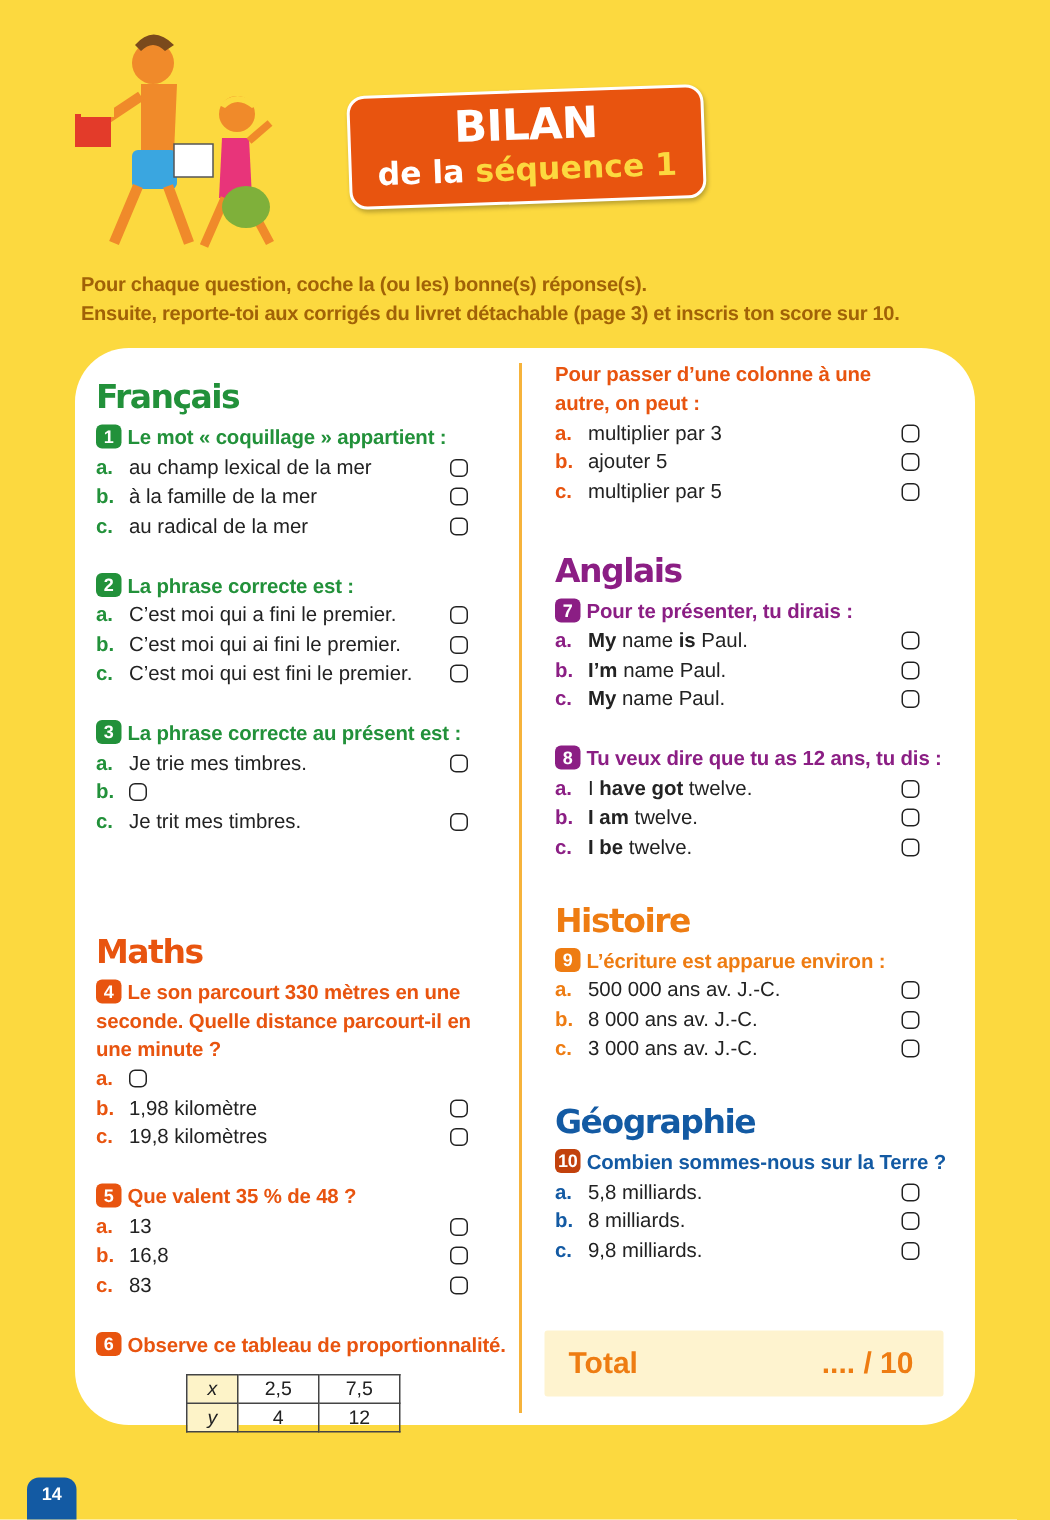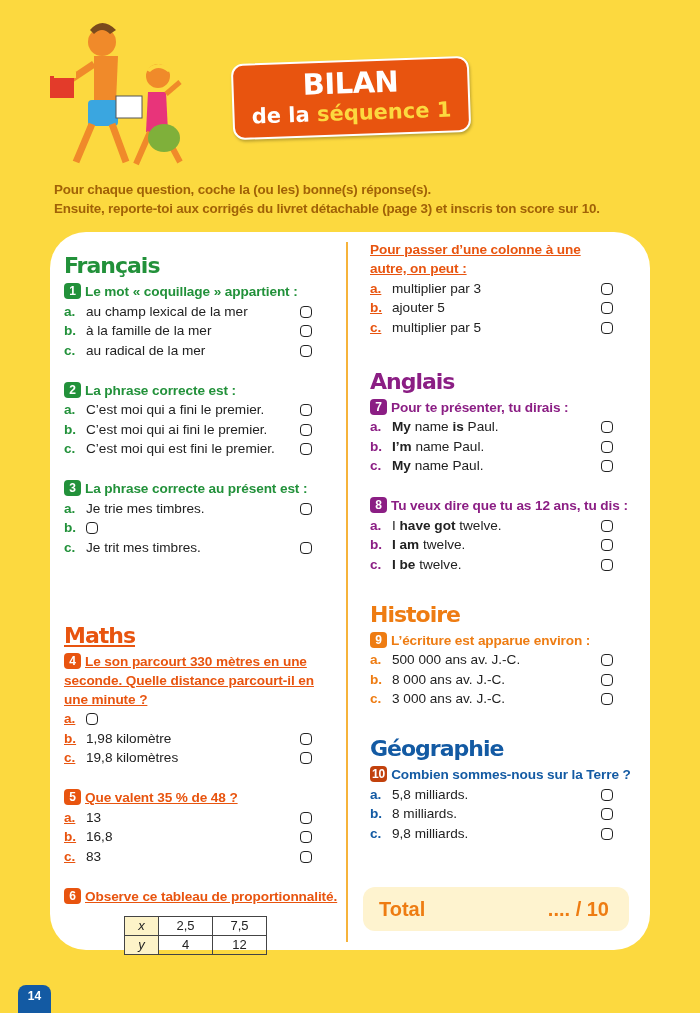--- a/index.html
+++ b/index.html
@@ -47,30 +47,30 @@
     vertical-align: 1px;
   }
   .opt { display: flex; align-items: center; font-size: 13.6px; line-height: 20px; height: 19.5px; }
   .opt .letter { font-weight: bold; width: 22px; }
   .opt .txt { flex: 1; }
   .opt .box {
     width: 12px; height: 12px; border: 1.6px solid #222; border-radius: 4px; margin-right: 2px;
   }
   .block { margin-bottom: 20px; }
   .green { color: #22913a; } .green-bg { background: #22913a; }
-  .orange { color: #e8540f; text-decoration: underline; } .orange-bg { background: #e8540f; }
+  .orange { color: #e8540f; } .orange-bg { background: #e8540f; }
   .purple { color: #8b1e84; } .purple-bg { background: #8b1e84; }
   .amber { color: #ee7c12; } .amber-bg { background: #ee7c12; }
   .blue { color: #135aa3; } .blue-bg { background: #c2410c; }
   table.prop { border-collapse: collapse; margin: 10px 0 0 60px; font-size: 13px; }
   table.prop td { border: 1px solid #444; width: 54px; height: 19px; text-align: center; }
   table.prop td.hdr { background: #fdf3c8; width: 34px; font-style: italic; }
   .total {
     position: absolute; left: 363px; top: 887px; width: 266px; height: 44px;
-    background: #fef3cf; border-radius: 12px;
+    background: #fef3cf; border-radius: 2px;
     display: flex; justify-content: space-between; align-items: center;
     padding: 0 20px 0 16px; color: #ee7c12; font-weight: bold; font-size: 20px;
   }
   .page-num {
     position: absolute; left: 18px; top: 985px; width: 33px; height: 30px;
     background: #135aa3; color: #fff; font-weight: bold; font-size: 12px;
     border-radius: 8px 8px 0 0; text-align: center; padding-top: 4px;
   }
 </style>
 </head>

